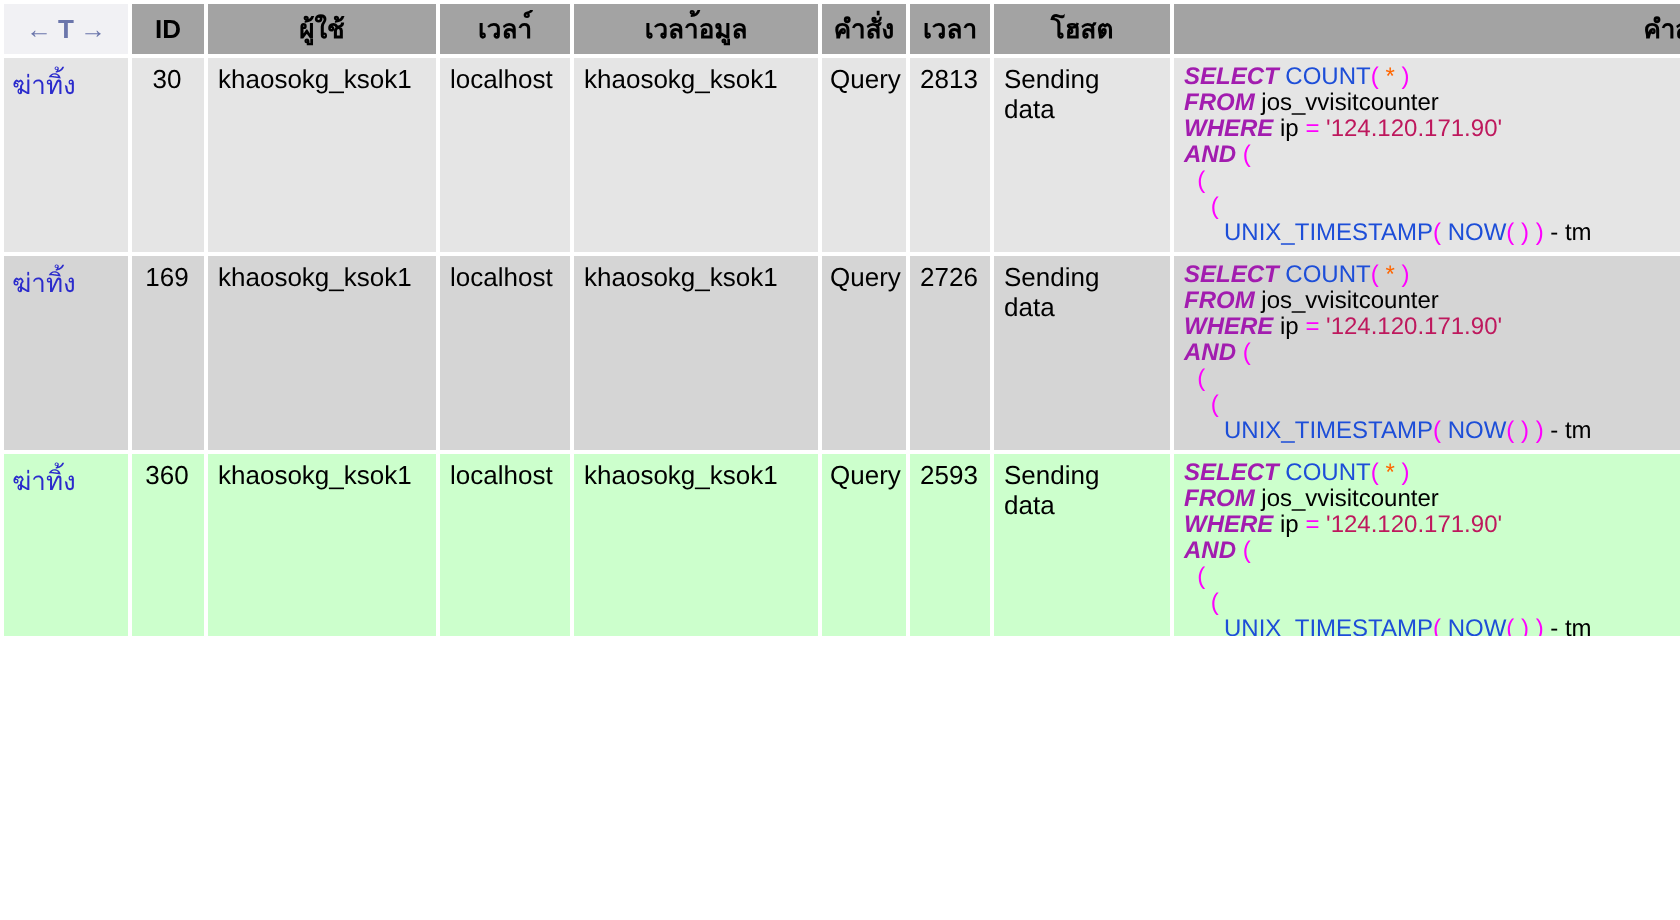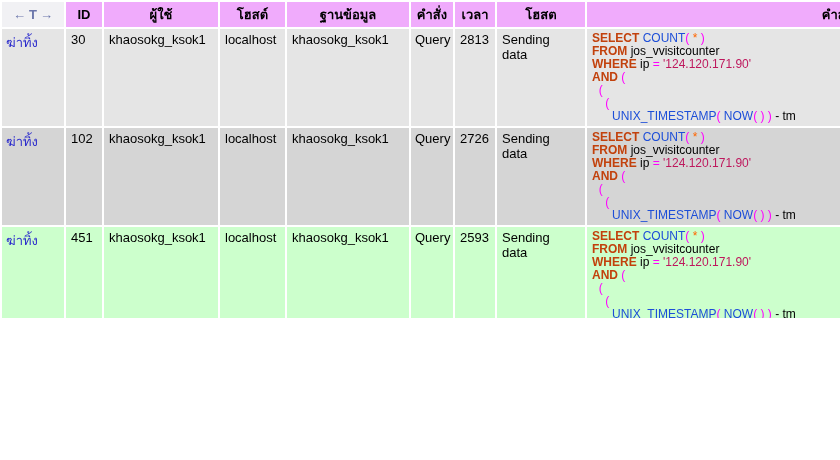--- a/index.html
+++ b/index.html
@@ -15,21 +15,21 @@
     overflow: hidden;
   }
   table.process-table {
     border-collapse: separate;
     border-spacing: 2px;
     table-layout: fixed;
     width: 1119px;
     background: #ffffff;
   }
   th {
-    background: #f0abfc;
+    background: #a3a3a3;
     font-weight: bold;
     font-size: 13px;
     color: #000;
     text-align: center;
     padding: 2px 3px;
     height: 20px;
     vertical-align: middle;
     overflow: hidden;
     white-space: nowrap;
   }
@@ -44,32 +44,32 @@
     color: #000;
     padding: 3px 5px;
     overflow: hidden;
   }
   tr.light td { background: #E5E5E5; }
   tr.dark  td { background: #D5D5D5; }
   tr.hl    td { background: #CCFFCC; }
 
   td.kill { padding-left: 4px; }
   td.kill a { color: #2B2BCC; text-decoration: none; cursor: pointer; }
-  td.num { text-align: left; padding-right: 6px; }
+  td.num { text-align: center; padding-right: 6px; }
   td.cmd { padding-left: 4px; }
   .status-wrap { width: 58px; }
 
   pre.sqlcode {
     margin: 0;
     font-family: "Liberation Sans", sans-serif;
     font-size: 12px;
     line-height: 13px;
     white-space: pre;
   }
-  .kw   { color: #c2410c; font-weight: bold; }
+  .kw   { color: #a21caf; font-weight: bold; font-style: italic; }
   .fn   { color: #1d4ed8; }
   .p    { color: #FF00FF; }
   .str  { color: #be185d; }
   .star { color: #FF6600; }
   .pl   { color: #000000; }
 </style>
 </head>
 <body>
 
 <div class="viewport">
@@ -84,22 +84,22 @@
           <col style="width:42px">
         <col style="width:40px">
           <col style="width:88px">
           <col style="width:530px">
       </colgroup>
       <thead>
         <tr>
           <th class="corner"><span>←</span><span class="mid">T</span><span>→</span></th>
           <th>ID</th>
           <th>ผู้ใช้</th>
-          <th>โฮสต์</th>
-          <th>ฐานข้อมูล</th>
+          <th>เวลา์</th>
+          <th>เวลา้อมูล</th>
           <th>คำสั่ง</th>
           <th>เวลา</th>
           <th>โฮสต</th>
           <th>คำสั่ง SQL</th>
         </tr>
       </thead>
       <tbody id="rows">
           <tr class="rbody light">
     <td class="kill"><a class="kill-link">ฆ่าทิ้ง</a></td>
     <td class="num id">30</td>
@@ -116,42 +116,42 @@
 <span class="kw">FROM </span><span class="pl">jos_vvisitcounter</span>
 <span class="kw">WHERE </span><span class="pl">ip </span><span class="p">= </span><span class="str">'124.120.171.90'</span>
 <span class="kw">AND </span><span class="p">(</span>
 <span class="pl">  </span><span class="p">(</span>
 <span class="pl">    </span><span class="p">(</span>
 <span class="pl">      </span><span class="fn">UNIX_TIMESTAMP</span><span class="p">( </span><span class="fn">NOW</span><span class="p">( ) )</span><span class="pl"> - tm</span></pre>
             </td>
   </tr>
           <tr class="rbody dark">
     <td class="kill"><a class="kill-link">ฆ่าทิ้ง</a></td>
-    <td class="num id">102</td>
+    <td class="num id">169</td>
     <td class="txt user">khaosokg_ksok1</td>
     <td class="txt host">localhost</td>
     <td class="txt db">khaosokg_ksok1</td>
     <td class="cmd">Query</td>
     <td class="num time">2726</td>
     <td class="status">
               <div class="status-wrap">Sending data</div>
             </td>
     <td class="sqlcell">
               <pre class="sqlcode"><span class="kw">SELECT </span><span class="fn">COUNT</span><span class="p">( </span><span class="star">*</span><span class="p"> )</span>
 <span class="kw">FROM </span><span class="pl">jos_vvisitcounter</span>
 <span class="kw">WHERE </span><span class="pl">ip </span><span class="p">= </span><span class="str">'124.120.171.90'</span>
 <span class="kw">AND </span><span class="p">(</span>
 <span class="pl">  </span><span class="p">(</span>
 <span class="pl">    </span><span class="p">(</span>
 <span class="pl">      </span><span class="fn">UNIX_TIMESTAMP</span><span class="p">( </span><span class="fn">NOW</span><span class="p">( ) )</span><span class="pl"> - tm</span></pre>
             </td>
   </tr>
           <tr class="rbody hl">
     <td class="kill"><a class="kill-link">ฆ่าทิ้ง</a></td>
-    <td class="num id">451</td>
+    <td class="num id">360</td>
     <td class="txt user">khaosokg_ksok1</td>
     <td class="txt host">localhost</td>
     <td class="txt db">khaosokg_ksok1</td>
     <td class="cmd">Query</td>
     <td class="num time">2593</td>
     <td class="status">
               <div class="status-wrap">Sending data</div>
             </td>
     <td class="sqlcell">
               <pre class="sqlcode"><span class="kw">SELECT </span><span class="fn">COUNT</span><span class="p">( </span><span class="star">*</span><span class="p"> )</span>

